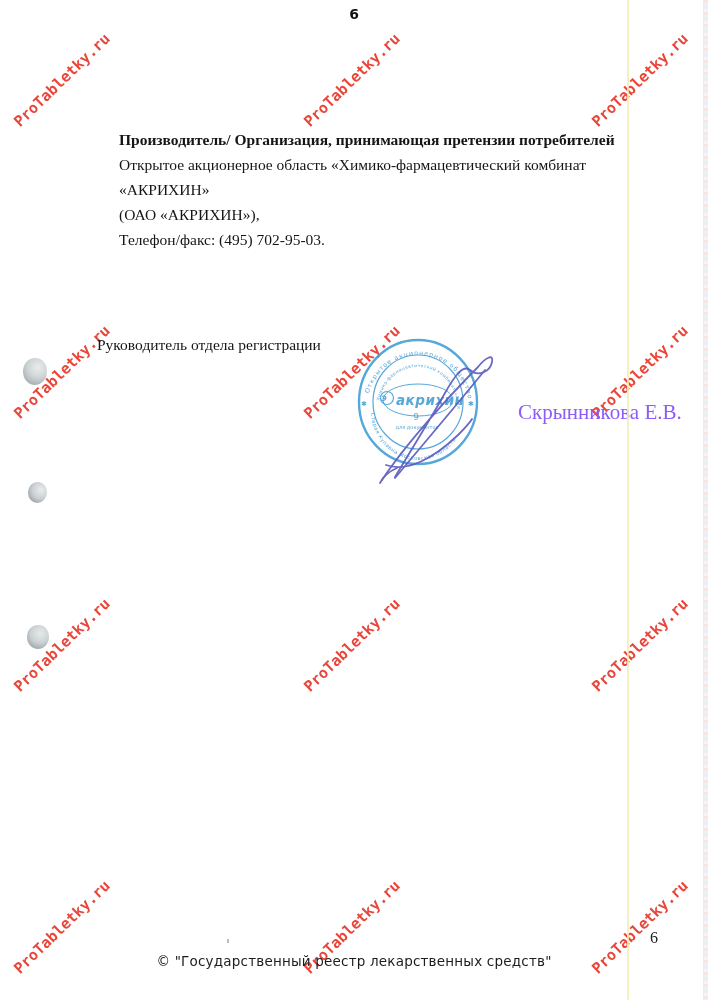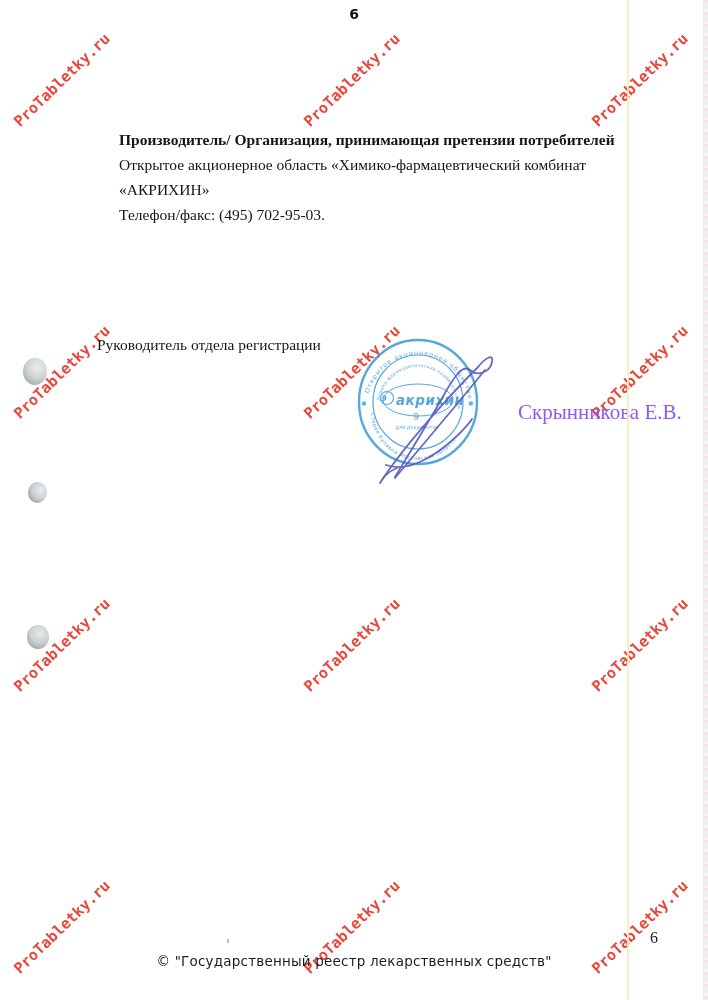--- a/index.html
+++ b/index.html
@@ -88,20 +88,21 @@
   <span class="wm r3 c3">ProTabletky.ru</span>
   <span class="wm r4 c1">ProTabletky.ru</span>
   <span class="wm r4 c2">ProTabletky.ru</span>
   <span class="wm r4 c3">ProTabletky.ru</span>
 
   <div class="page-num-top">6</div>
 
   <div class="manufacturer">
     <div class="heading">Производитель/ Организация, принимающая претензии потребителей</div>
     <div>Открытое акционерное область «Химико-фармацевтический комбинат «АКРИХИН»</div>
+    <div>(ОАО «АКРИХИН»),</div>
     <div>Телефон/факс: (495) 702-95-03.</div>
   </div>
 
   <div class="sig-position">
     <div>Руководитель отдела регистрации</div>
   </div>
 
   <svg class="stamp" viewBox="0 0 124 130" xmlns="http://www.w3.org/2000/svg" opacity="0.88">
     <g stroke="#3f9bd5" fill="none">
       <ellipse cx="62" cy="64" rx="59" ry="62" stroke-width="2.4"></ellipse>

